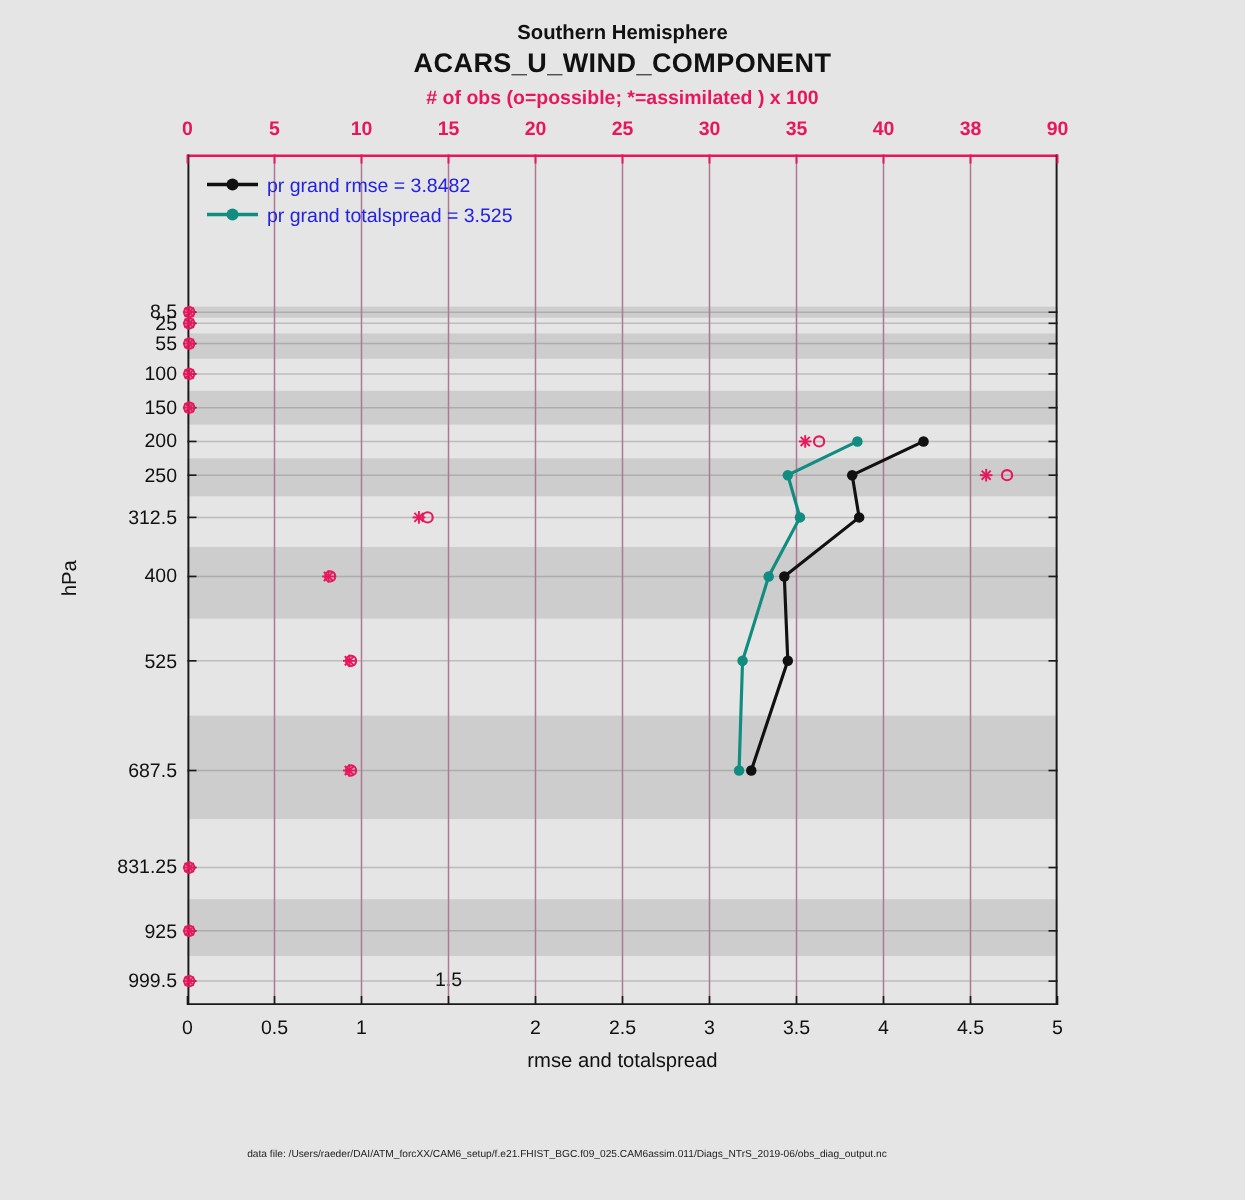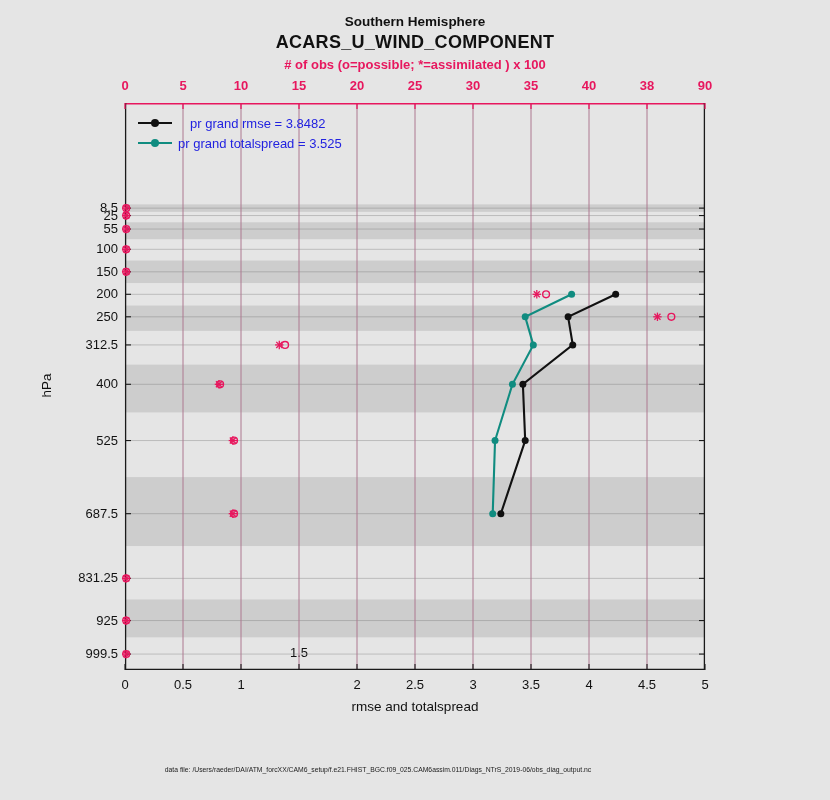--- a/index.html
+++ b/index.html
@@ -237,21 +237,21 @@
       <line x1="-1.864" y1="514.526" x2="4.184" y2="520.574" stroke="#e7175e" stroke-width="1.3"></line>
       <line x1="-1.864" y1="520.574" x2="4.184" y2="514.526" stroke="#e7175e" stroke-width="1.3"></line>
       <circle cx="1.16" cy="517.55" r="3.4" fill="none" stroke="#e7175e" stroke-width="1.4"></circle>
       <line x1="1.16" y1="546.875" x2="1.16" y2="555.2750000000001" stroke="#e7175e" stroke-width="1.3"></line>
       <line x1="-3.04" y1="551.075" x2="5.36" y2="551.075" stroke="#e7175e" stroke-width="1.3"></line>
       <line x1="-1.864" y1="548.051" x2="4.184" y2="554.099" stroke="#e7175e" stroke-width="1.3"></line>
       <line x1="-1.864" y1="554.099" x2="4.184" y2="548.051" stroke="#e7175e" stroke-width="1.3"></line>
       <circle cx="1.16" cy="551.075" r="3.4" fill="none" stroke="#e7175e" stroke-width="1.4"></circle>
     </svg>
 
-  <div class="legend-row" id="legendRow0" style="left: 137px; top: 115px; gap: 12px;">
+  <div class="legend-row" id="legendRow0" style="left: 137px; top: 115px;">
     <svg width="36" height="14">
       <line id="ls0" x1="1" y1="7" x2="35" y2="7" stroke-width="2.2" stroke="#111111"></line>
       <circle id="lc0" cx="18" cy="7" r="4" fill="#111111"></circle>
     </svg>
     <span style="color: rgb(34, 34, 224);">pr grand rmse = 3.8482</span>
   </div>
   <div class="legend-row" id="legendRow1" style="left: 137px; top: 135px;">
     <svg width="36" height="14">
       <line id="ls1" x1="1" y1="7" x2="35" y2="7" stroke-width="2.2" stroke="#108c80"></line>
       <circle id="lc1" cx="18" cy="7" r="4" fill="#108c80"></circle>

